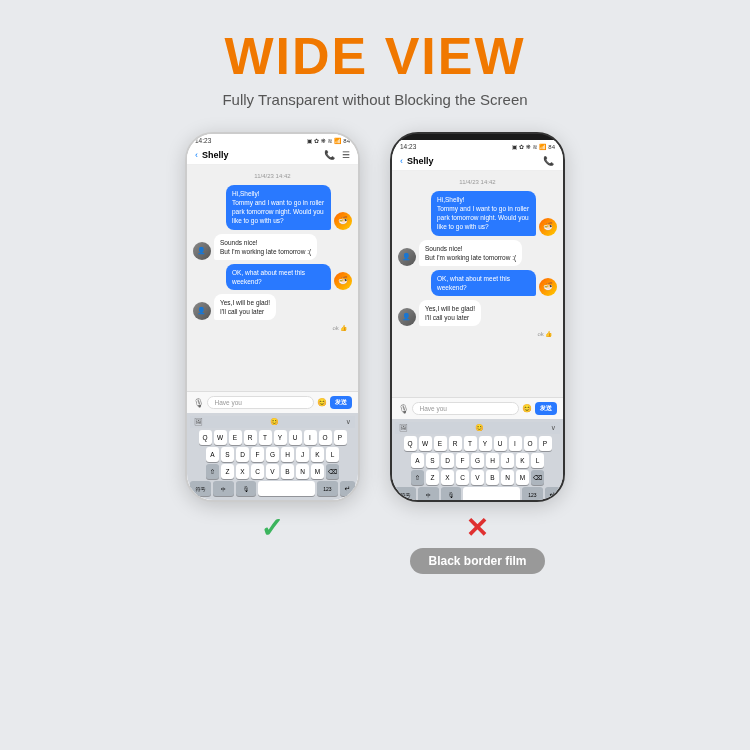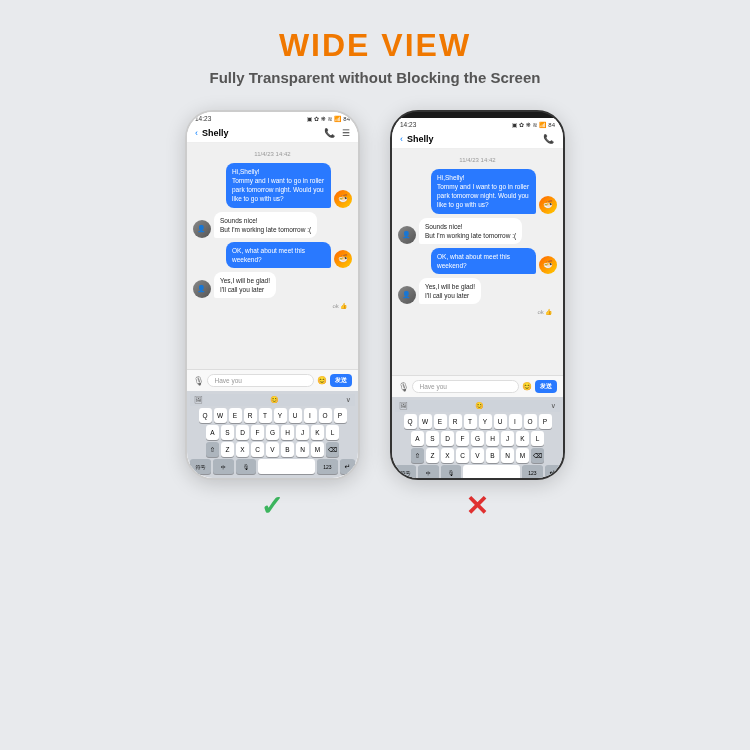--- a/index.html
+++ b/index.html
@@ -12,31 +12,31 @@
       flex-direction: column;
       align-items: center;
       overflow: hidden;
     }
 
     .header {
       text-align: center;
       padding: 28px 0 8px;
     }
     .header-title {
-      font-size: 32px;
+      font-size: 52px;
       font-weight: 900;
       color: #f07800;
       letter-spacing: 2px;
       line-height: 1.1;
     }
     .header-subtitle {
       font-size: 15px;
       color: #555;
       margin-top: 6px;
-      font-weight: 700;
+      font-weight: 400;
     }
 
     .phones-container {
       display: flex;
       flex-direction: row;
       justify-content: center;
       align-items: flex-start;
       gap: 30px;
       margin-top: 16px;
     }
@@ -510,16 +510,17 @@
             <div class="kb-key kb-key-num" style="font-size:5px;">123</div>
             <div class="kb-key kb-key-enter kb-key-gray" style="font-size:7px;">↵</div>
           </div>
         </div>
       </div>
 
     </div>
 
     <div class="phone-label-wrap">
       <div class="cross-mark">✕</div>
+      <div class="label-pill label-gray">Black border film</div>
     </div>
   </div>
 
 </div>
 
 </body></html>

